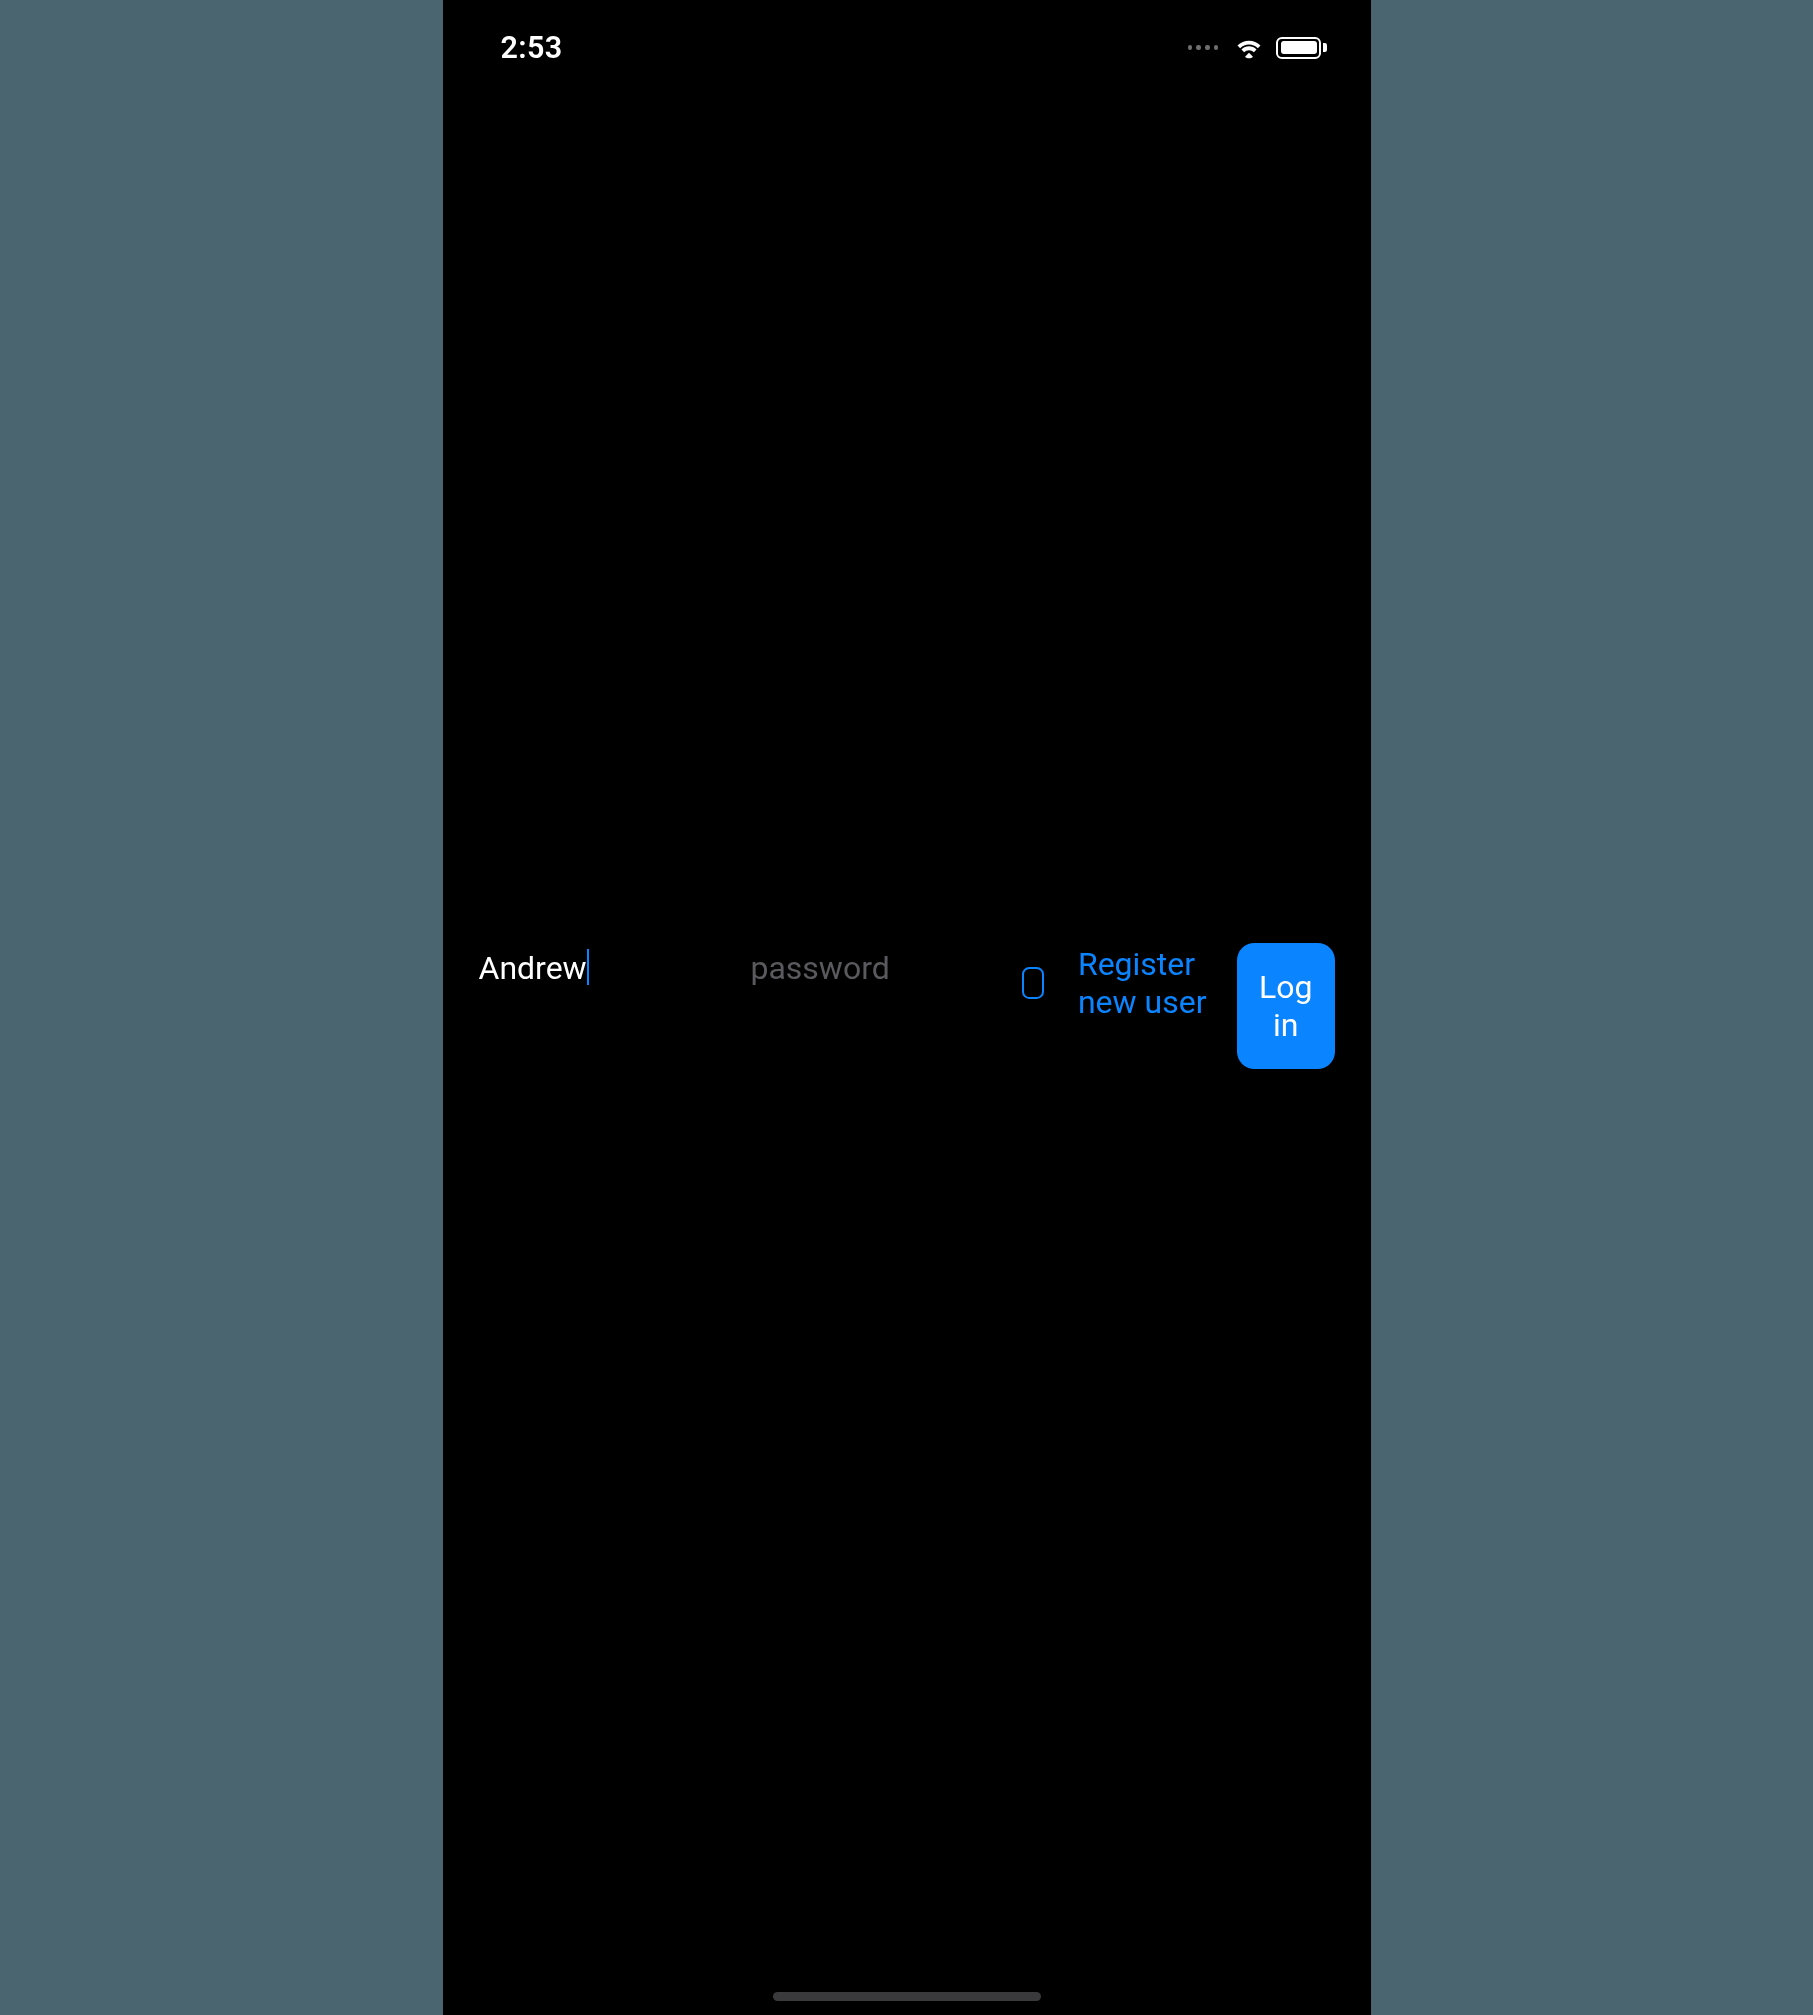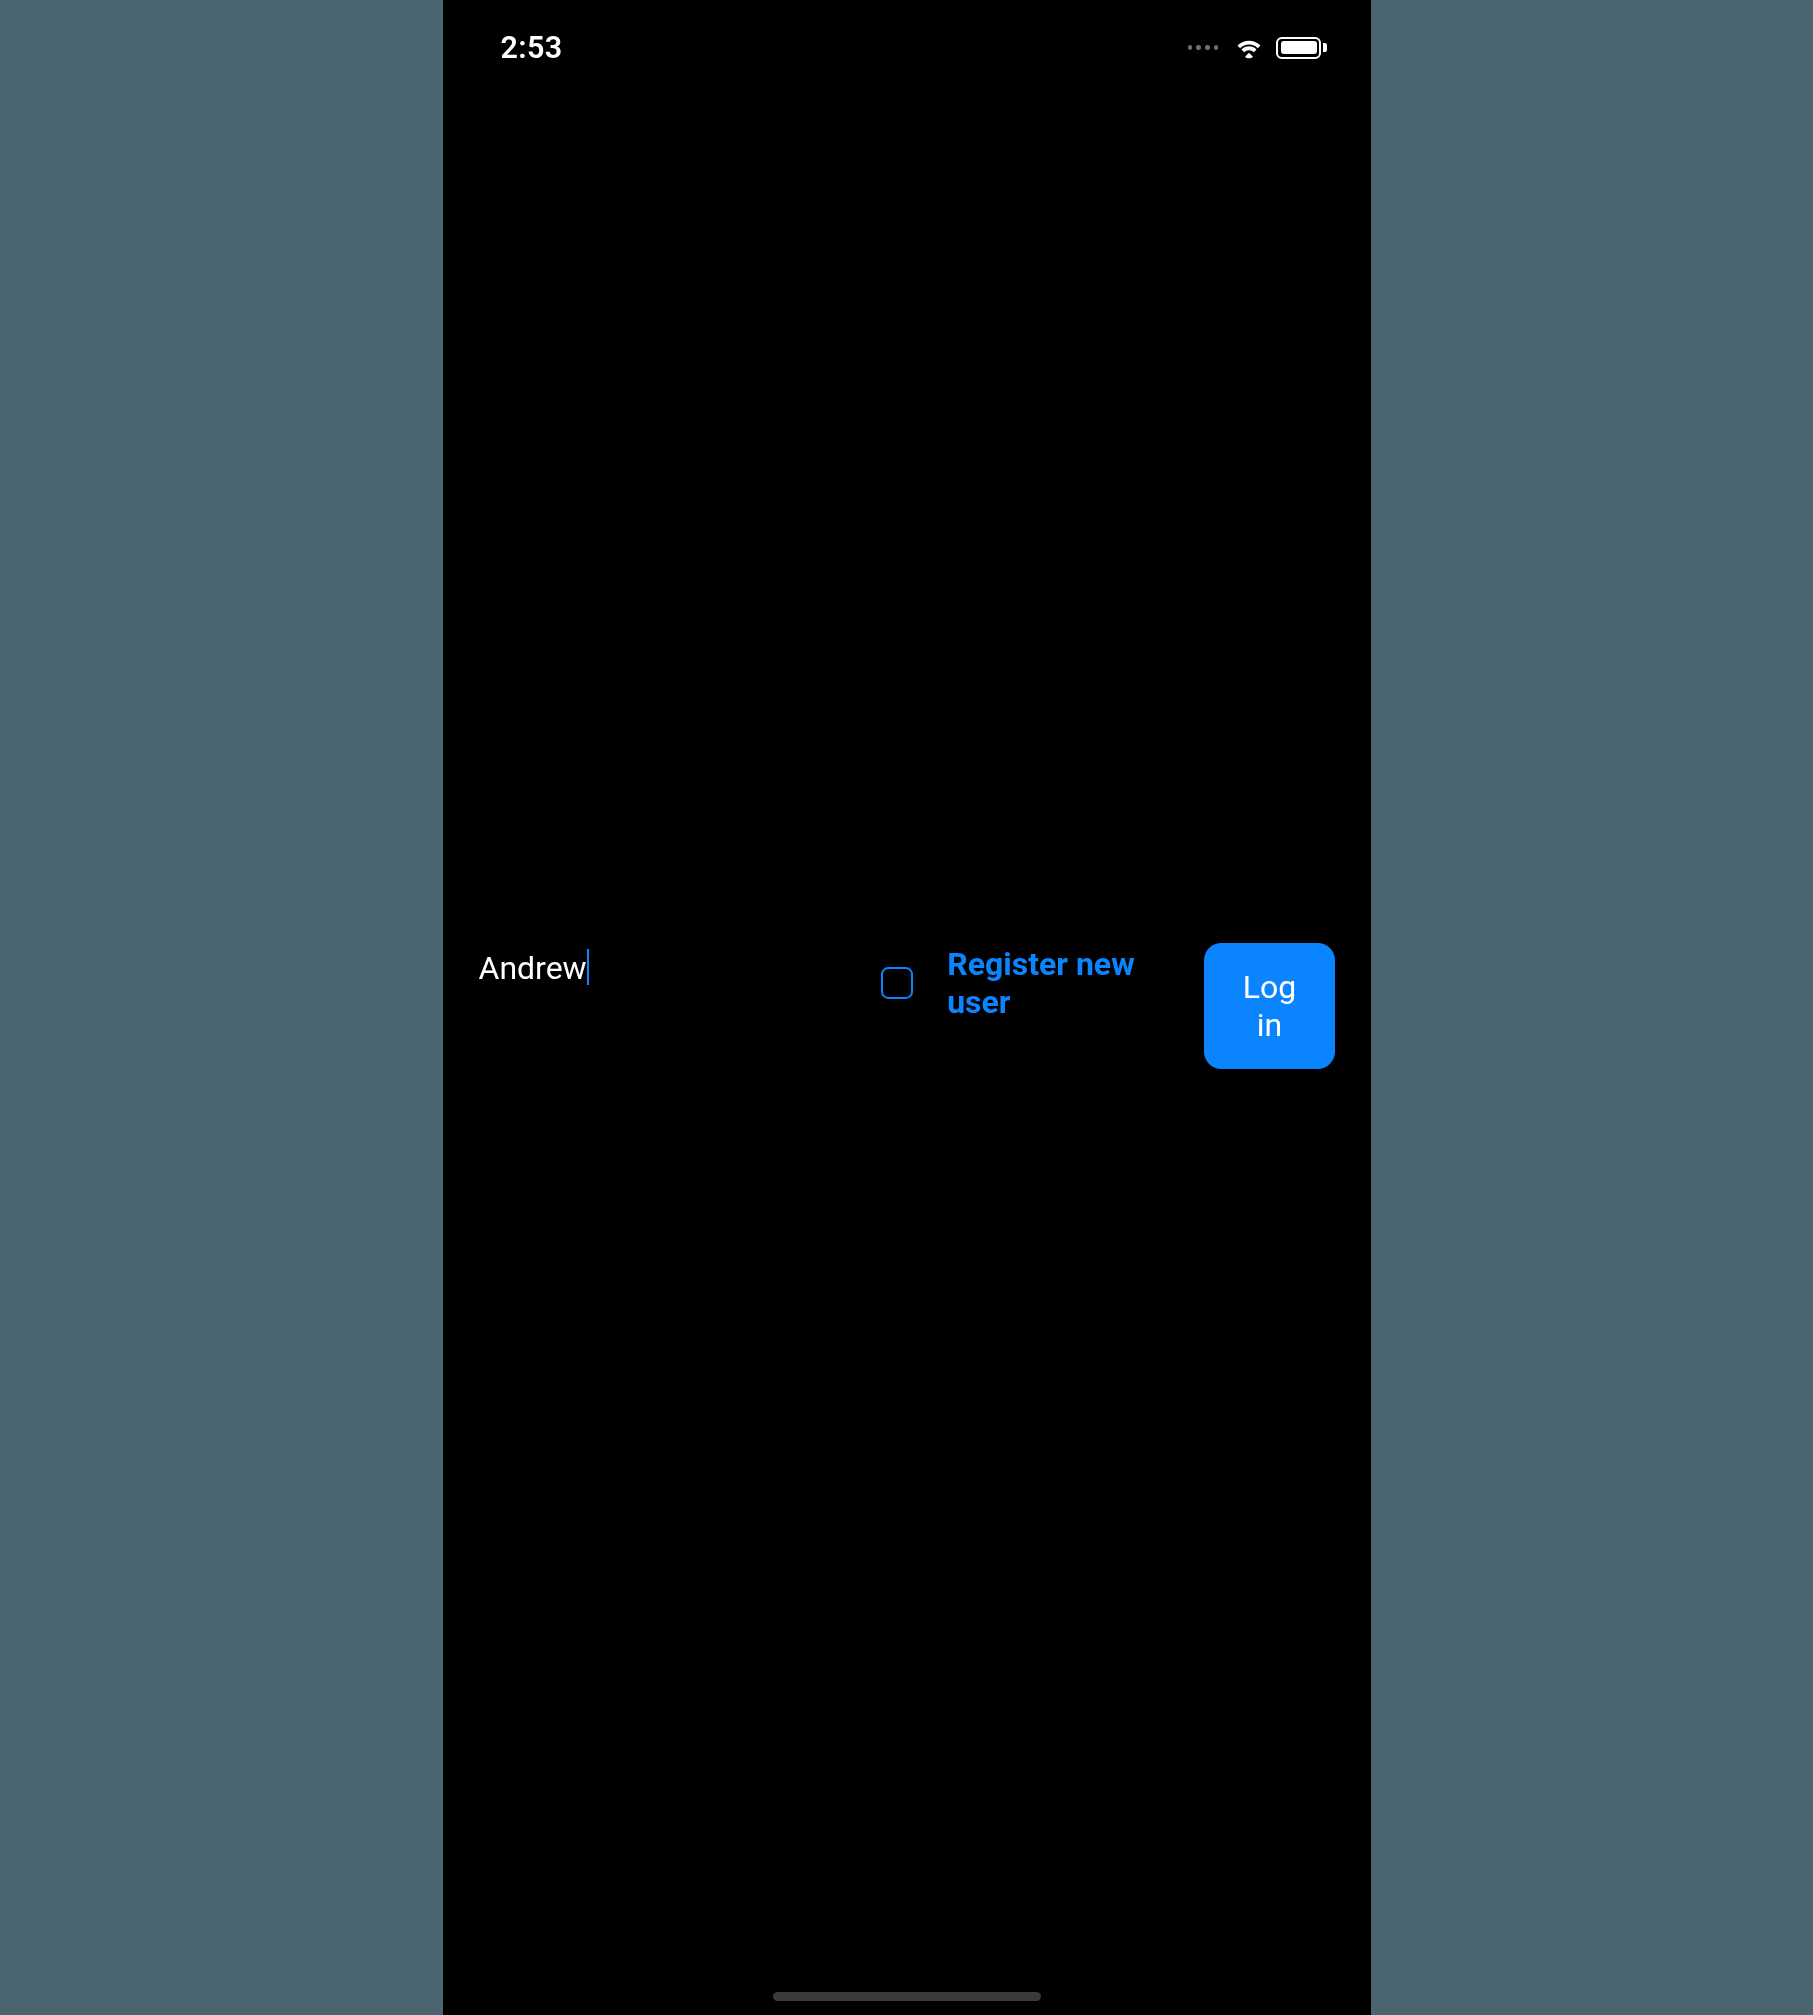--- a/index.html
+++ b/index.html
@@ -123,21 +123,20 @@
   }
   @keyframes blink { 50% { opacity: 0; } }
 
   .password-wrap { margin-bottom: 41px; }
 
   .register-row {
     display: flex;
     align-items: center;
     gap: 34px;
     margin-bottom: 46px;
-    font-weight: bold;
   }
   .checkbox-box {
     width: 32px;
     height: 32px;
     border: 2.9px solid #0a84ff;
     border-radius: 7.3px;
     background: transparent;
     cursor: pointer;
   }
   .register-label {
@@ -204,20 +203,23 @@
       </div>
     </div>
 
     <div class="login-area">
 
       <div class="field-wrap">
         <input type="text" class="username-input" placeholder="username" value="Andrew" style="">
         <div class="caret" id="username-caret" style="left: 108px;"></div>
       </div>
 
+      <div class="field-wrap password-wrap">
+        <input type="password" class="password-input" placeholder="password" style="">
+      </div>
 
       <div class="register-row">
         <div class="checkbox-box"></div>
         <span class="register-label">Register new user</span>
       </div>
 
       <div class="login-btn-row">
         <button class="login-btn">Log in</button>
       </div>
 

